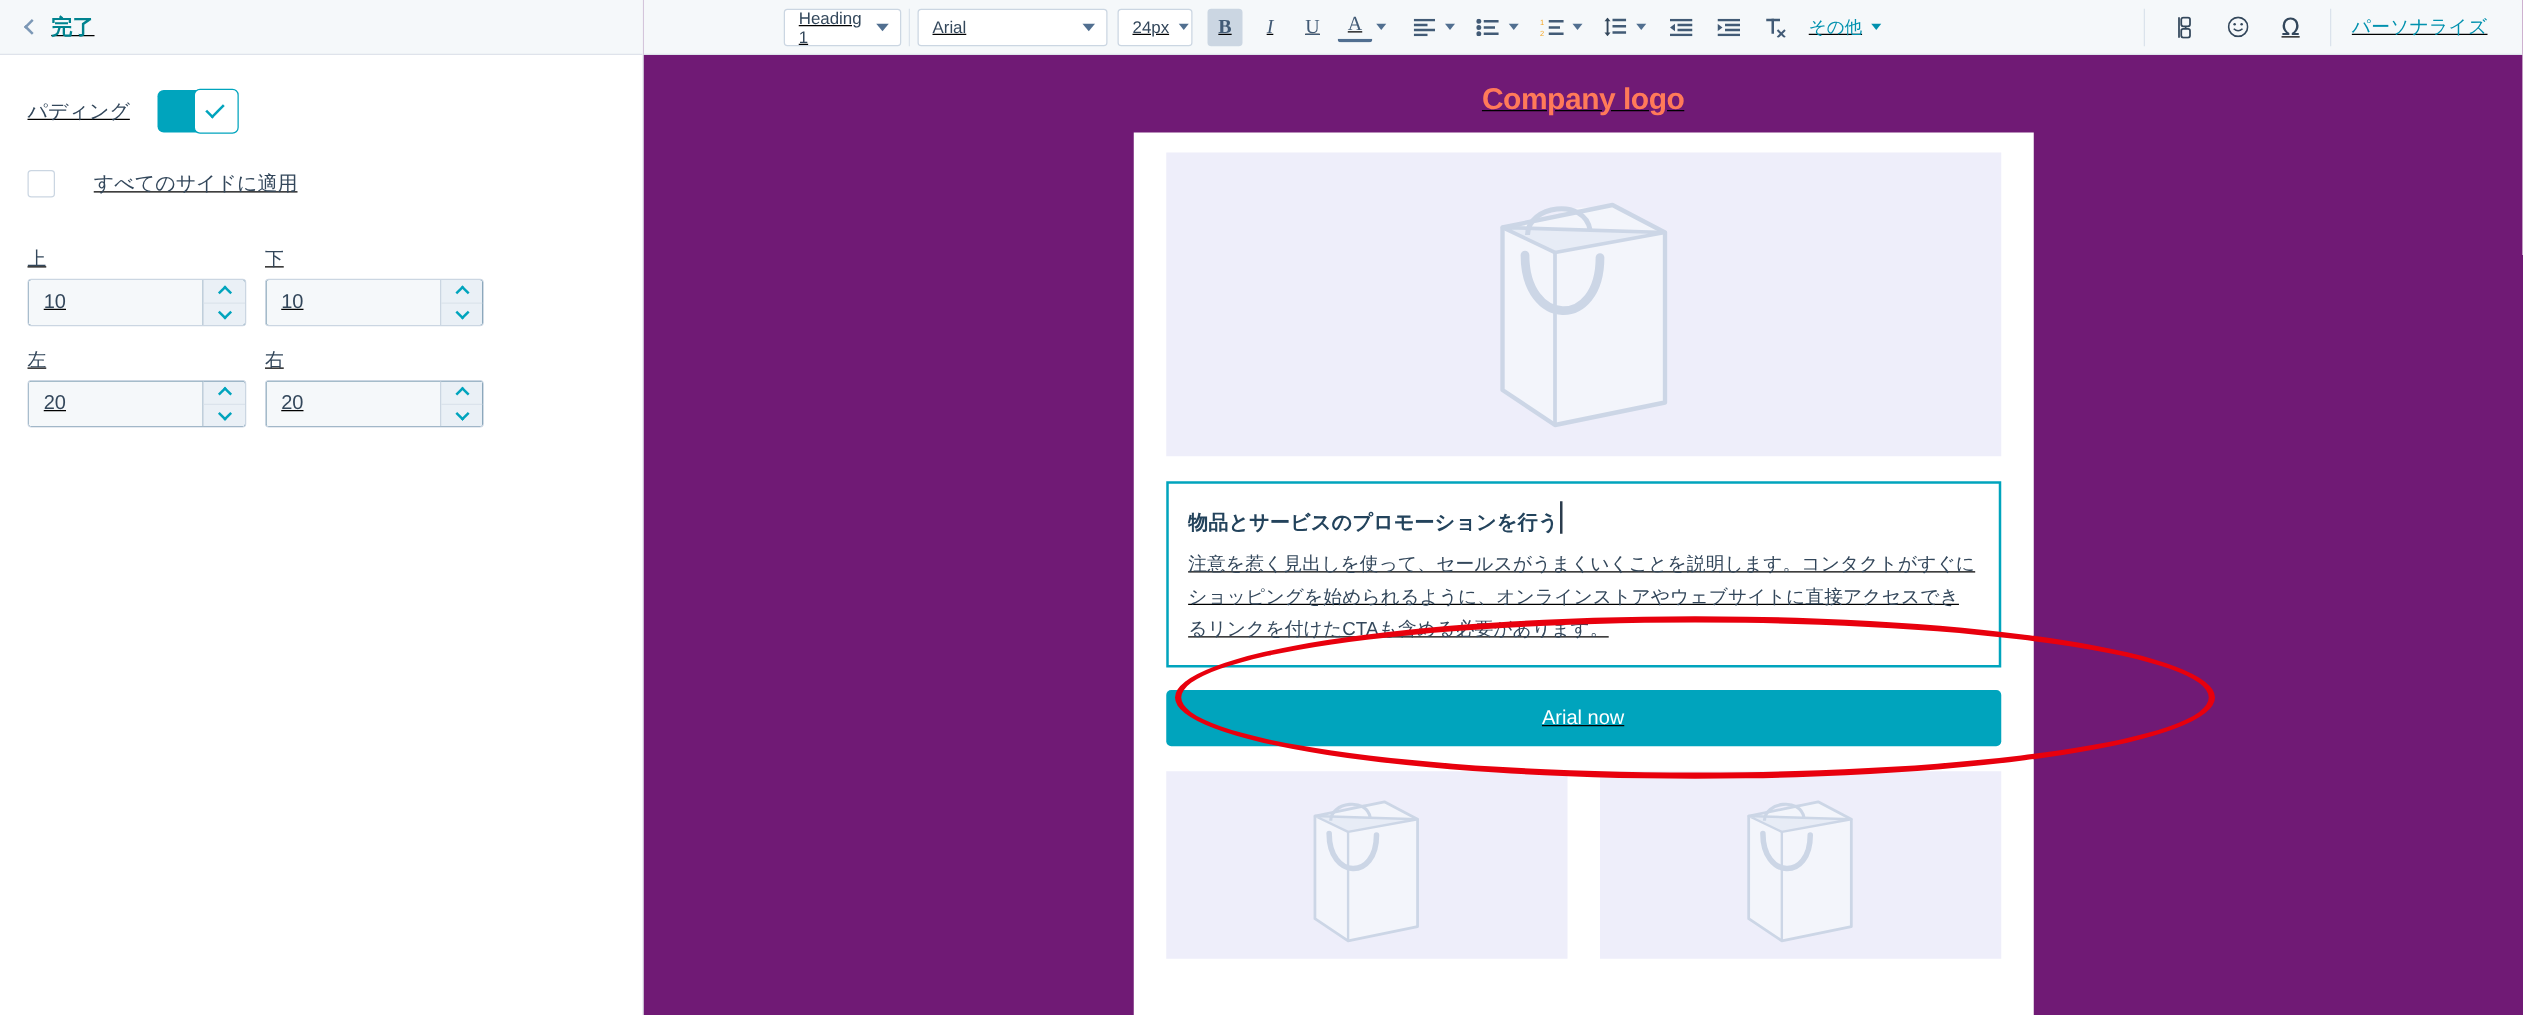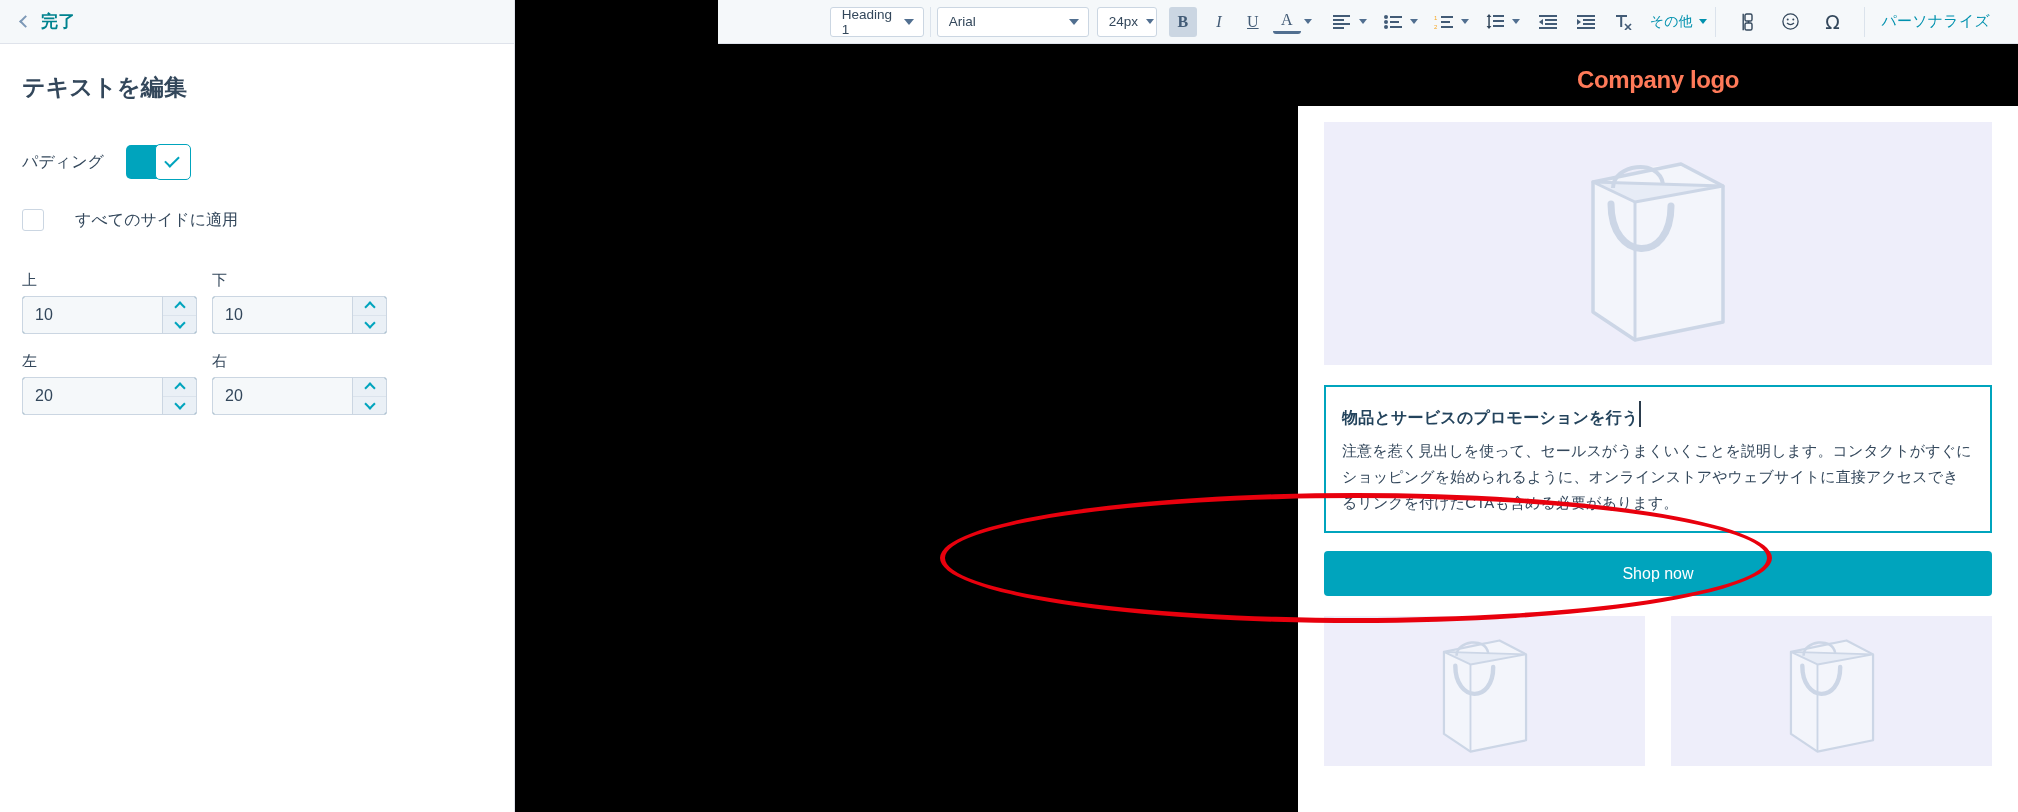--- a/index.html
+++ b/index.html
@@ -2,21 +2,21 @@
 <html><head>
 <meta charset="utf-8">
 <style>
   * { box-sizing: border-box; margin: 0; padding: 0; }
   html, body {
     width: 2018px; height: 812px;
     overflow: hidden;
     font-family: "Liberation Sans", "DejaVu Sans", sans-serif;
     background: #ffffff;
   }
-  #app { position: relative; width: 2018px; height: 812px; display: flex; }
+  #app { position: relative; width: 2018px; height: 812px; display: flex; text-decoration: underline; }
 
   
   .left-panel {
     width: 515px; height: 812px;
     background: #ffffff;
     border-right: 1px solid #dfe3eb;
     display: flex; flex-direction: column;
     position: relative;
   }
   .lp-header {
@@ -129,22 +129,21 @@
     display: block;
   }
   .spin.up i { transform: rotate(135deg); margin-top: 3px; }
   .spin.down i { transform: rotate(-45deg); margin-bottom: 3px; }
 
   
   .right-side {
     flex: 1; height: 812px;
     display: flex; flex-direction: column;
     position: relative;
-    background: #000000;
-    align-items: flex-end;
+    background: #701a75;
   }
   .toolbar {
     height: 44px; min-height: 44px;
     background: #f5f8fa;
     border-bottom: 1px solid #dfe3eb;
     display: flex; align-items: center;
     padding-left: 2px;
     position: relative;
   }
   .tb-group { display: flex; align-items: center; height: 44px; }
@@ -278,21 +277,20 @@
   <div class="left-panel">
 
     <div class="lp-header">
       <div class="back-btn">
         <span class="chev-left"></span>
         <span class="back-label">完了</span>
       </div>
     </div>
 
     <div class="lp-body">
-      <div class="panel-title">テキストを編集</div>
 
       <div class="toggle-row">
         <span class="toggle-label">パディング</span>
         <div class="switch">
           <div class="knob">
             <span class="knob-check"></span>
           </div>
         </div>
       </div>
 
@@ -584,21 +582,21 @@
           </svg>
         </div>
 
         <div class="text-block">
           <div class="tb-heading">
             <span>物品とサービスのプロモーションを行う</span><span class="caret-bar"></span>
           </div>
           <div class="tb-para">注意を惹く見出しを使って、セールスがうまくいくことを説明します。コンタクトがすぐにショッピングを始められるように、オンラインストアやウェブサイトに直接アクセスできるリンクを付けたCTAも含める必要があります。</div>
         </div>
 
-        <div class="cta-btn">Shop now</div>
+        <div class="cta-btn">Arial now</div>
 
         <div class="two-col">
           <div class="img-placeholder">
             <svg class="bag-svg-sm" viewBox="0 0 190 200">
               <ellipse cx="95" cy="95" rx="62" ry="72" fill="#e2e6f3"></ellipse>
               <polygon points="30,38 118,20 160,42 160,178 72,196 30,168" fill="#f3f5fb" stroke="#ccd6e6" stroke-width="3.5" stroke-linejoin="round"></polygon>
               <polygon points="30,38 72,58 160,42" fill="#e7ecf6" stroke="#ccd6e6" stroke-width="3" stroke-linejoin="round"></polygon>
               <polyline points="72,58 72,196" fill="none" stroke="#ccd6e6" stroke-width="3"></polyline>
               <path d="M50 44 C50 20, 96 14, 100 40" fill="none" stroke="#ccd6e6" stroke-width="4"></path>
               <path d="M48 60 C48 118, 108 120, 108 62" fill="none" stroke="#ccd6e6" stroke-width="7" stroke-linecap="round"></path>

